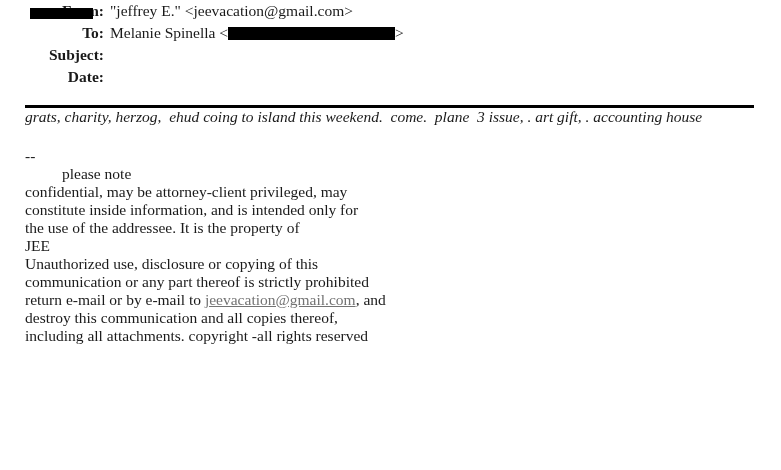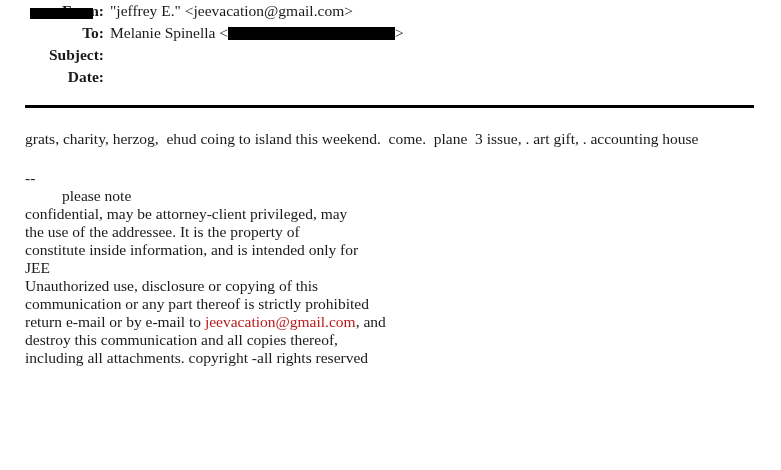--- a/index.html
+++ b/index.html
@@ -46,32 +46,33 @@
     margin: 17px 0 0 25px;
     width: 729px;
     height: 3px;
     background: #000000;
   }
   .email-body {
     margin-left: 25px;
     width: 735px;
   }
   .message-line {
-    margin-top: 22px;
     line-height: 18px;
     white-space: pre-wrap;
+    font-style: italic;
   }
   .signature {
     margin-top: 21px;
     line-height: 18px;
   }
   .sig-line { white-space: pre-wrap; }
   .sig-note { padding-left: 37px; }
   a.mail-link, .mail-link {
-    color: #b91c1c;
+    color: #737373;
+    text-decoration: underline;
     cursor: pointer;
   }
 </style>
 </head>
 <body>
 
 <div class="page">
 
   <div class="redaction-top"></div>
 
@@ -91,22 +92,22 @@
   <div class="rule"></div>
 
   <div class="email-body">
     <div class="message-line">grats, charity, herzog,  ehud coing to island this weekend.  come.  plane  3 issue, . art gift, . accounting house</div>
 
     <div class="signature">
       <div class="sig-line">--</div>
       <div class="sig-line sig-note">please note</div>
 
       <div class="sig-line">confidential, may be attorney-client privileged, may</div>
+      <div class="sig-line">constitute inside information, and is intended only for</div>
       <div class="sig-line">the use of the addressee. It is the property of</div>
-      <div class="sig-line">constitute inside information, and is intended only for</div>
       <div class="sig-line">JEE</div>
       <div class="sig-line">Unauthorized use, disclosure or copying of this</div>
       <div class="sig-line">communication or any part thereof is strictly prohibited</div>
 
       <div class="sig-line"><span>return e-mail or by e-mail to </span><a class="mail-link">jeevacation@gmail.com</a><span>, and</span></div>
 
       <div class="sig-line">destroy this communication and all copies thereof,</div>
       <div class="sig-line">including all attachments. copyright -all rights reserved</div>
     </div>
   </div>

